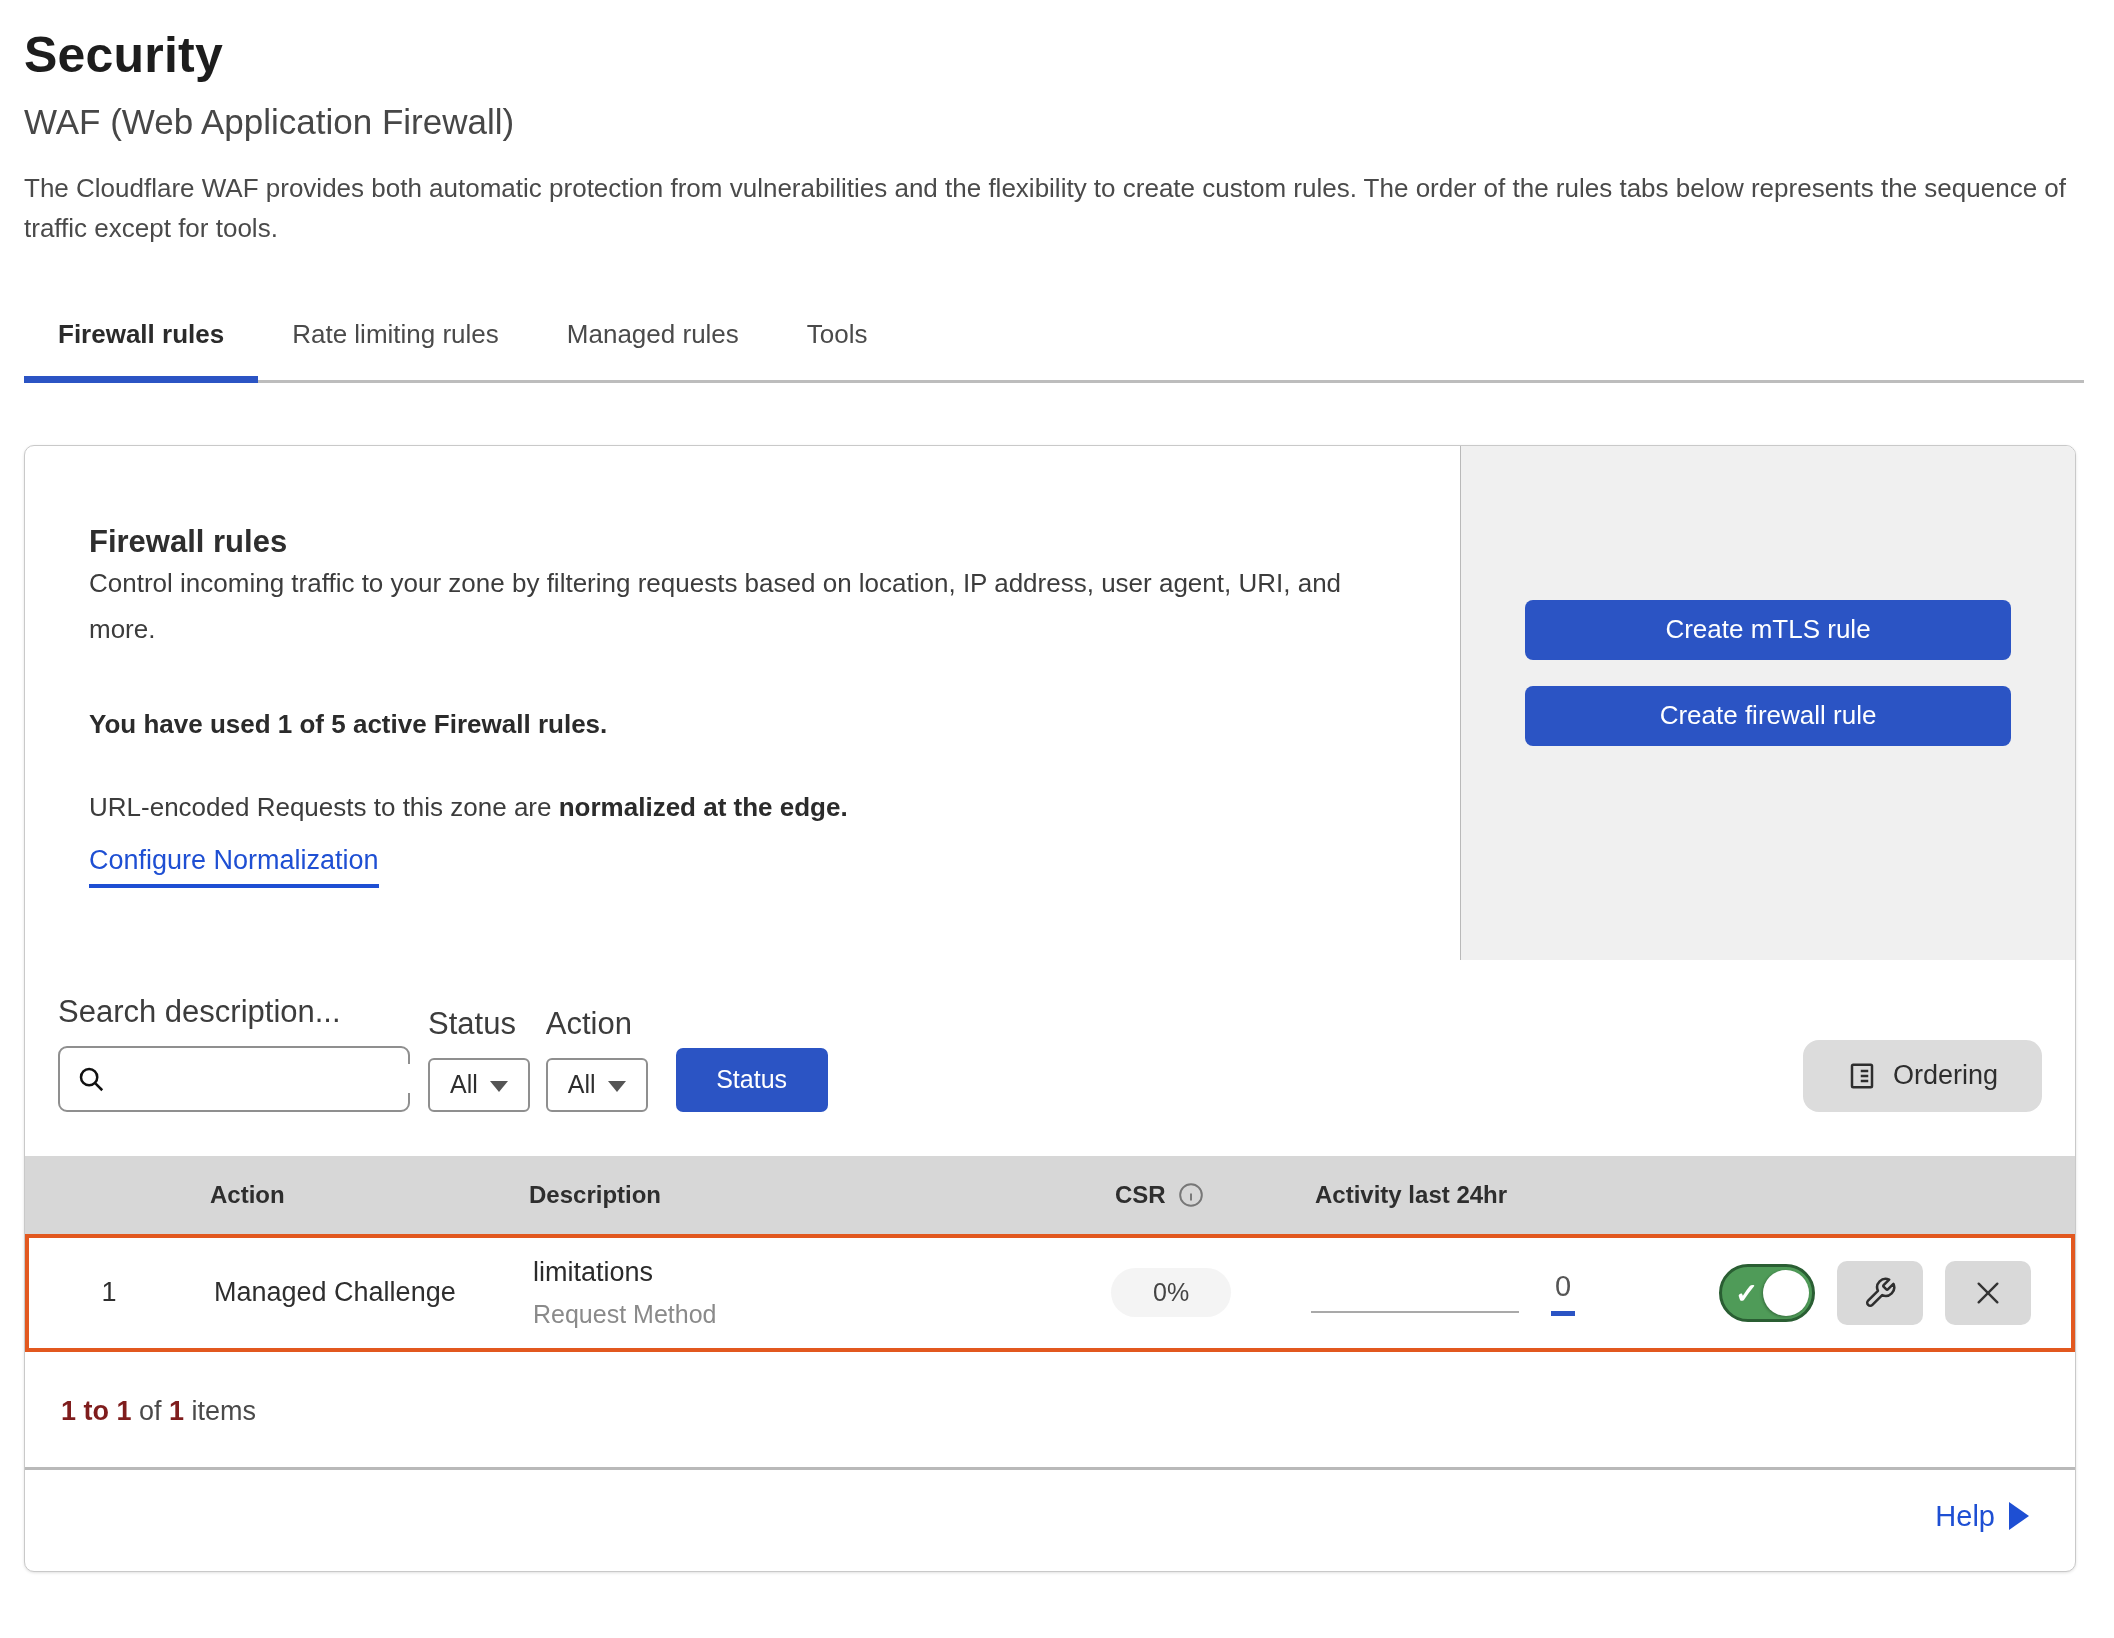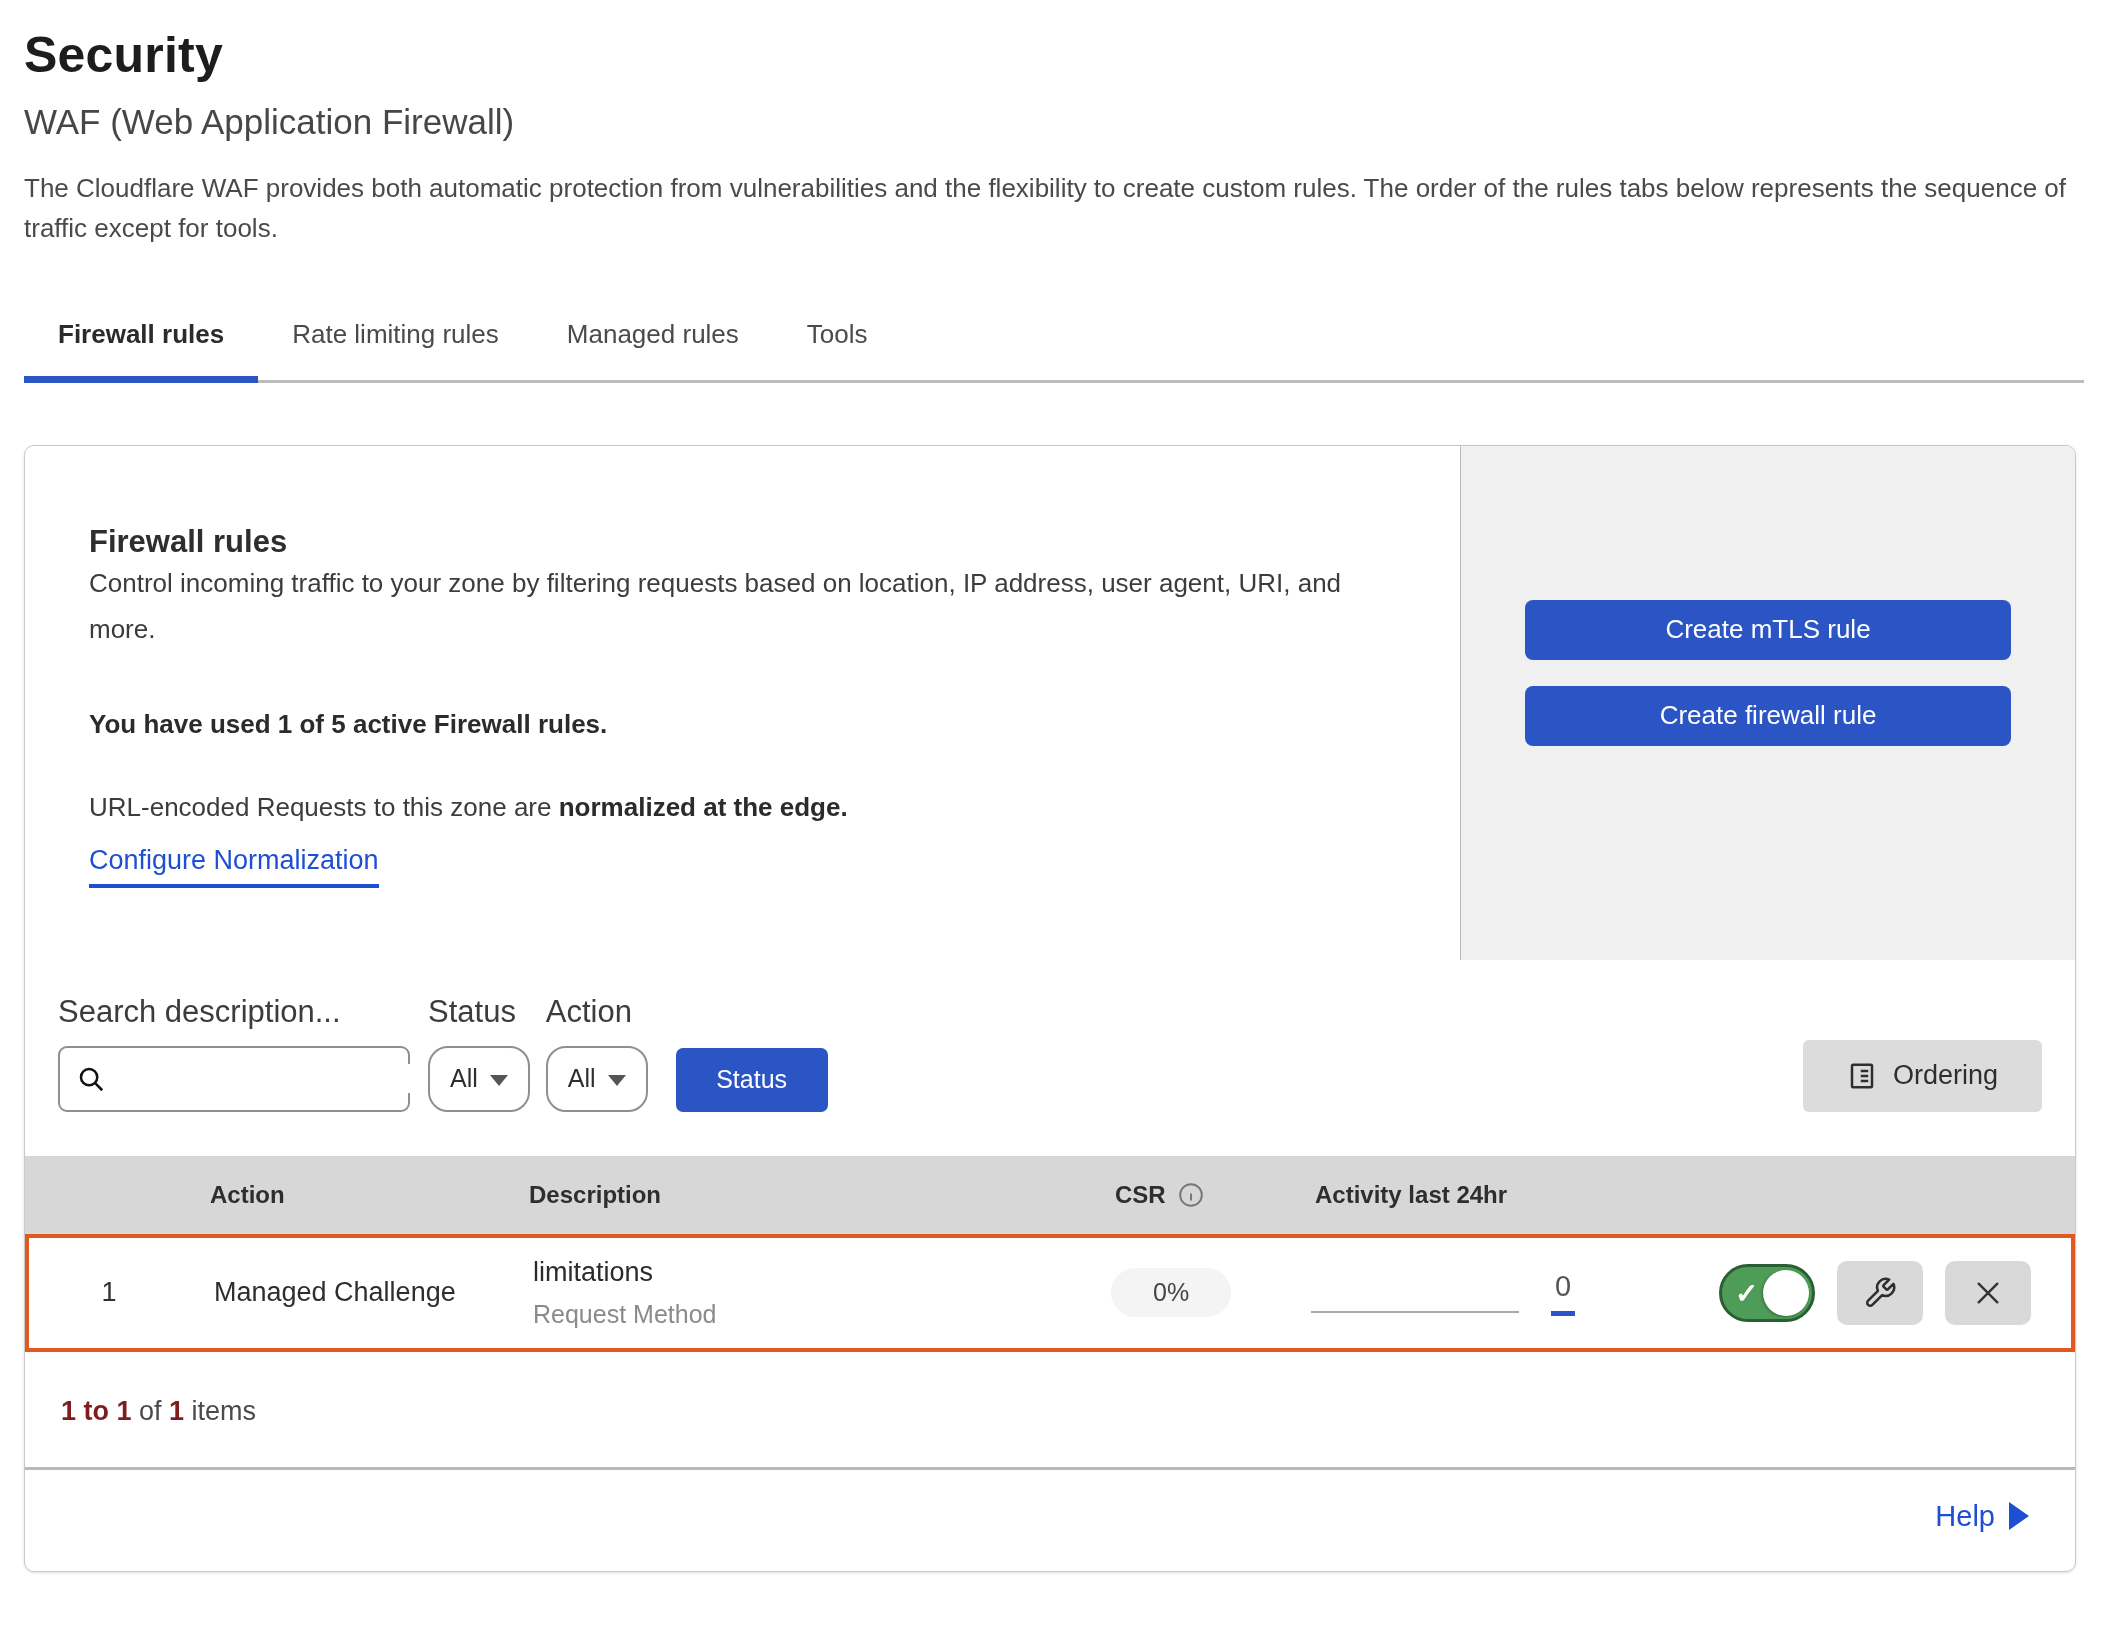--- a/index.html
+++ b/index.html
@@ -53,33 +53,33 @@
   
   .filters { display:flex; align-items:flex-end; padding: 34px 33px 44px; }
   .fgroup { display:flex; flex-direction:column; }
   .flabel { font-size: 31px; color:#3c3c3c; margin-bottom: 16px; }
   .search-box {
     width: 352px; height: 66px; border: 2px solid #8f8f8f; border-radius: 9px;
     display:flex; align-items:center; padding: 0 16px; background:#fff;
   }
   .search-box input { border:none; outline:none; flex:1; font-size:25px; font-family:inherit; margin-left:10px; }
   .select {
-    height: 66px; border: 2px solid #8f8f8f; border-radius: 20px; background:#fff;
+    height: 54px; border: 2px solid #8f8f8f; border-radius: 6px; background:#fff;
     display:flex; align-items:center; justify-content:center; gap:12px;
     font-size: 25px; color:#2e2e2e; padding: 0 20px; cursor:pointer;
   }
   .status-g { margin-left: 18px; }
   .action-g { margin-left: 16px; }
   .caret { width:0; height:0; border-left:9px solid transparent; border-right:9px solid transparent; border-top:11px solid #555; margin-top:3px; }
   .btn-search {
     margin-left: 28px; width: 152px; height: 64px; border:none; border-radius: 7px;
     background:#2b54c4; color:#fff; font-size: 25px; font-family: inherit; cursor:pointer;
   }
   .btn-ordering {
-    margin-left:auto; height: 72px; padding: 0 44px; border:none; border-radius: 6px;
+    margin-left:auto; height: 72px; padding: 0 44px; border:none; border-radius: 16px;
     background:#dcdcdc; color:#2e2e2e; font-size: 27px; font-family: inherit; cursor:pointer;
     display:flex; align-items:center; gap: 16px;
   }
 
   
   .grid { display:grid; grid-template-columns: 160px 330px 1fr 200px 240px 90px 430px; align-items:center; }
   .thead { background:#d7d7d7; height: 78px; font-size: 24px; font-weight: 700; color:#2e2e2e; }
   .th-action { grid-column:2; padding-left: 25px; }
   .th-desc { grid-column:3; padding-left: 14px; }
   .th-csr  { grid-column:4; display:flex; align-items:center; gap:12px; }

